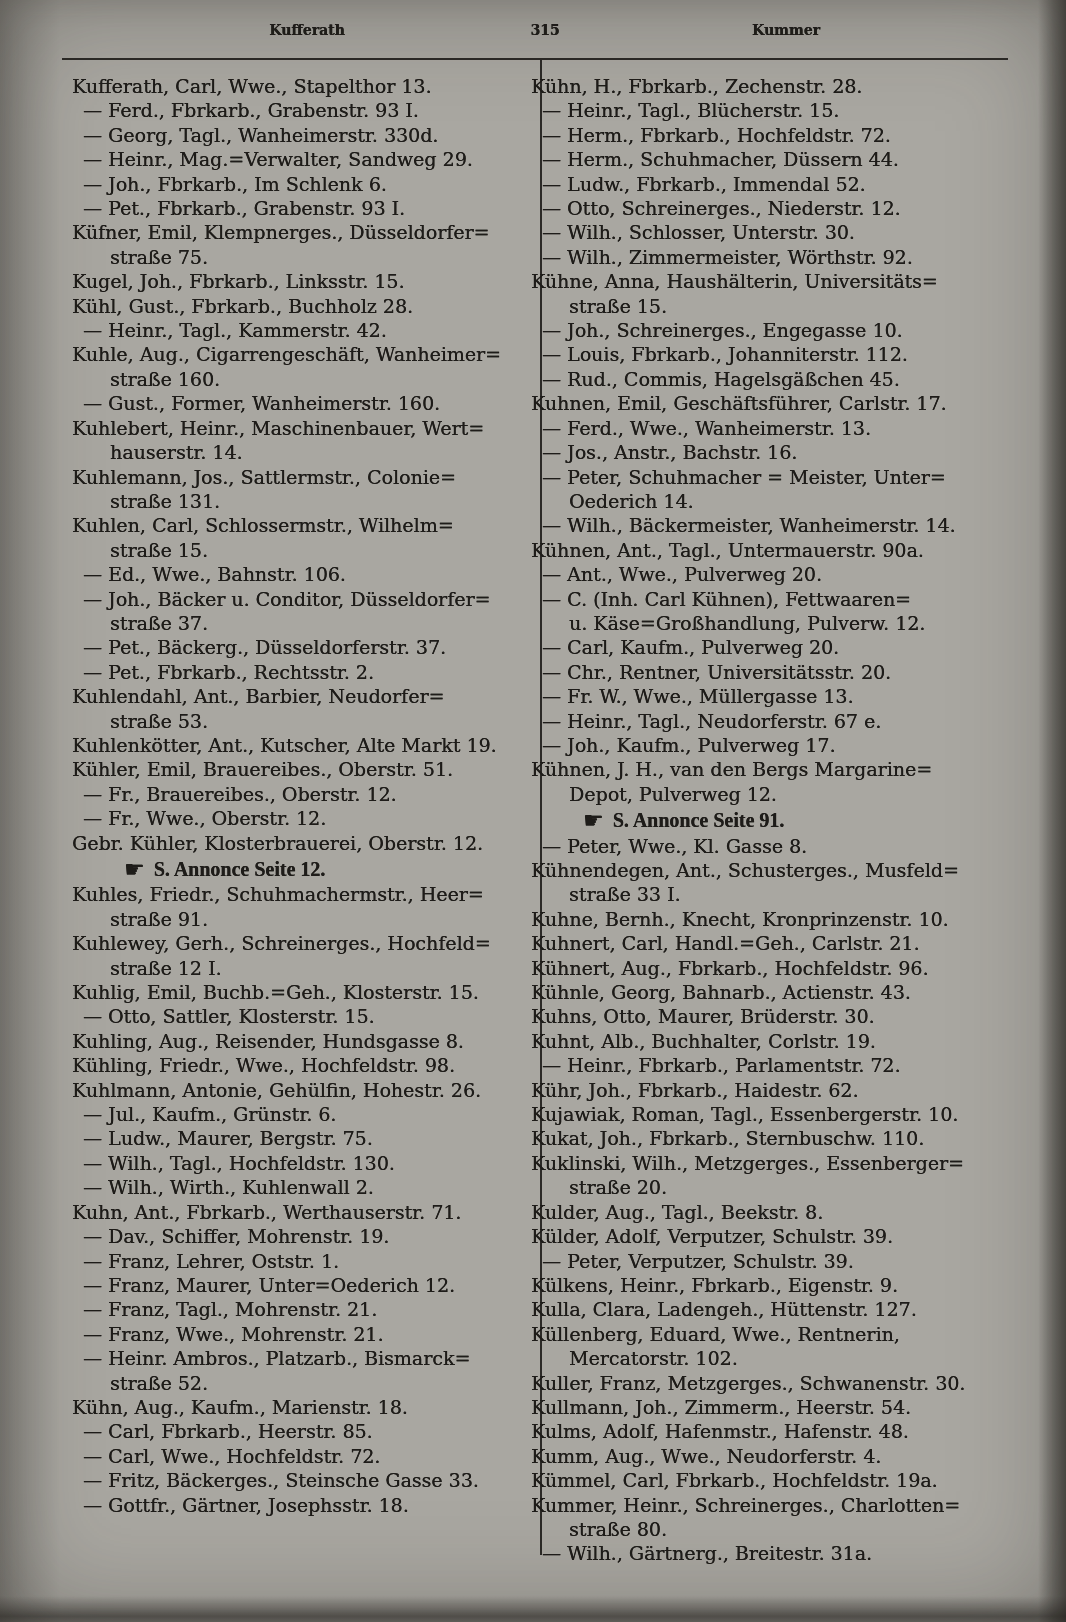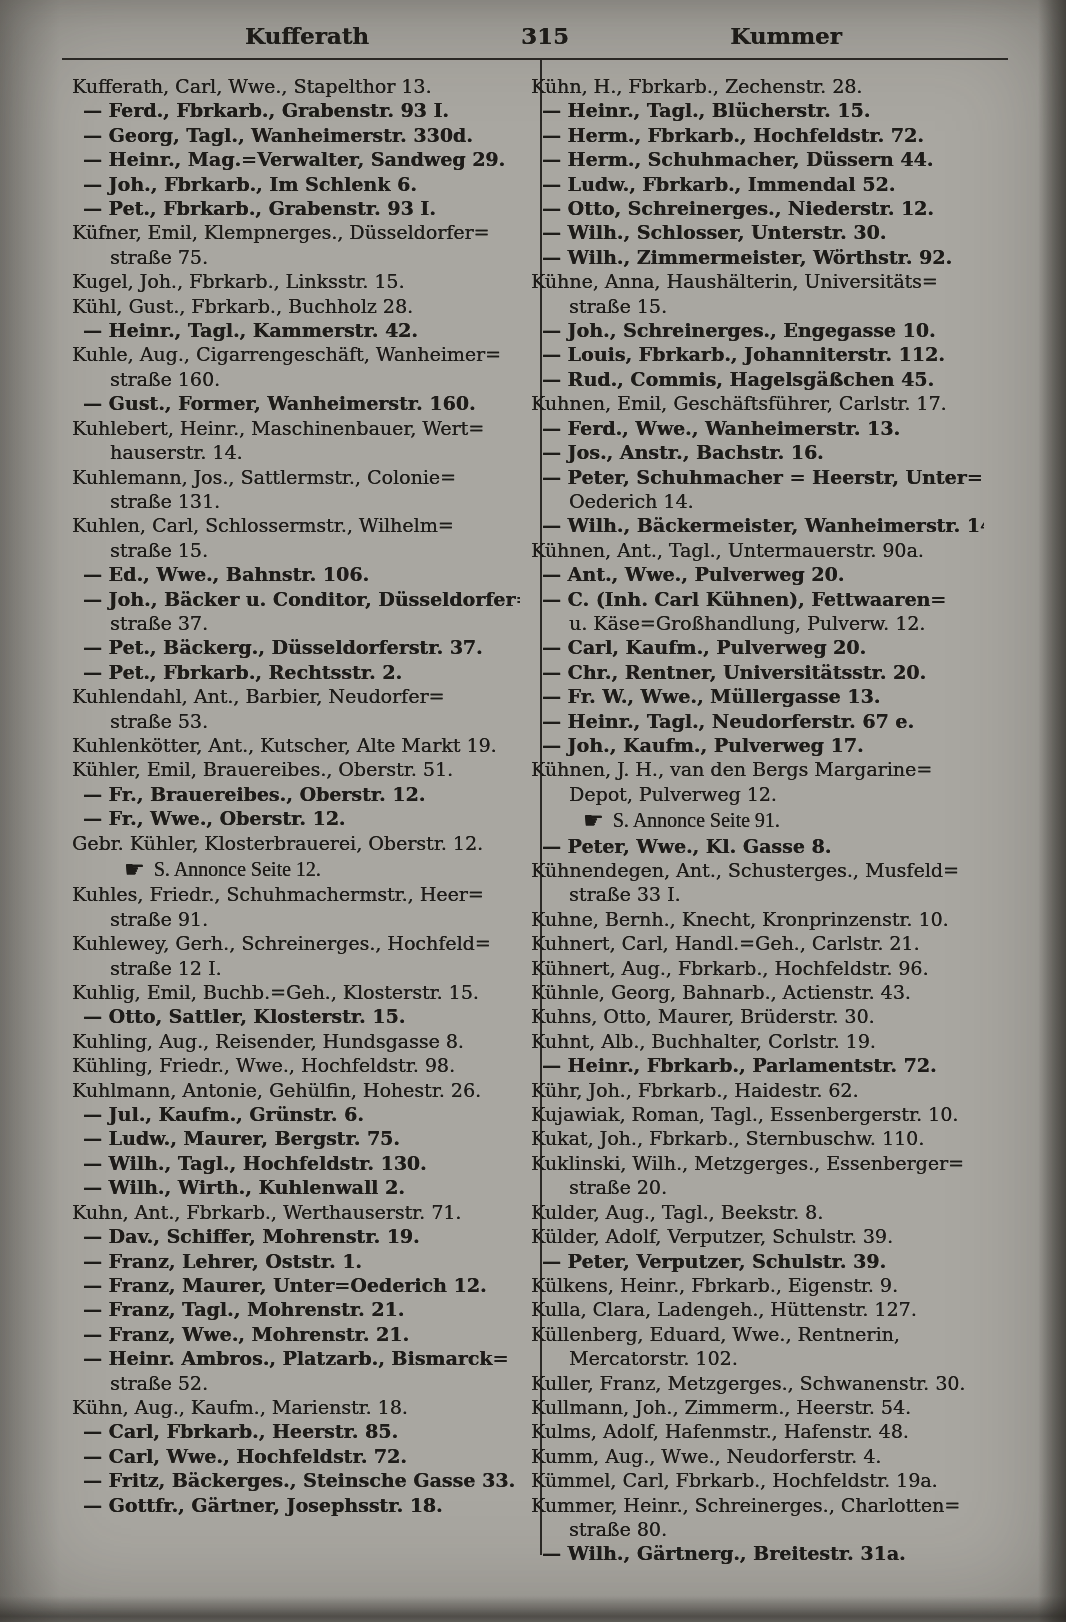--- a/index.html
+++ b/index.html
@@ -28,21 +28,21 @@
   }
   .edge-bottom {
     position: absolute; left: 0; bottom: 0; width: 100%; height: 26px; z-index: 4;
     background: linear-gradient(180deg, rgba(30,28,25,0) 0%, rgba(30,28,25,.30) 45%, rgba(30,28,25,.55) 78%, rgba(30,28,25,.40) 100%);
   }
 
   
   .header {
     position: absolute; top: 22px; left: 84px; width: 928px;
     display: grid; grid-template-columns: 446px 30px 452px;
-    font-size: 23px; font-weight: bold;
+    font-size: 14px; font-weight: bold;
     text-shadow: 0.3px 0 0 currentColor;
   }
   .header > span { justify-self: center; white-space: nowrap; }
   .header-rule {
     position: absolute; top: 58px; left: 62px; width: 946px; height: 2px;
     background: #2b2926;
   }
 
   
   .col {
@@ -53,26 +53,26 @@
   }
   .col-left  { left: 72px;  width: 448px; }
   .col-right { left: 531px; width: 453px; }
   .divider {
     position: absolute; top: 59px; left: 540px; width: 2px; height: 1496px;
     background: #2b2926;
   }
 
   .entry { margin: 0; }
   .line { line-height: 24.4px; white-space: nowrap; }
-  .entry.dash > .line:first-child { padding-left: 11px; font-weight: bold; }
+  .entry.dash > .line:first-child { padding-left: 11px; }
   .line.cont { padding-left: 38px; }
 
   .entry.ann {
     font-family: "Liberation Serif", serif;
-    font-weight: normal; font-size: 20px;
+    font-weight: bold; font-size: 20px;
     margin: 2px 0 1px 0;
   }
   .entry.ann > .line { padding-left: 52px; }
   .hand {
     font-family: "DejaVu Sans", sans-serif;
     font-size: 23px; line-height: 24.4px;
     margin-right: 9px; vertical-align: -1px;
   }
 </style>
 </head>
@@ -289,21 +289,21 @@
       <div class="entry main">
         <div class="line">Kuhnen, Emil, Geschäftsführer, Carlstr. 17.</div>
       </div>
       <div class="entry dash">
         <div class="line">— Ferd., Wwe., Wanheimerstr. 13.</div>
       </div>
       <div class="entry dash">
         <div class="line">— Jos., Anstr., Bachstr. 16.</div>
       </div>
       <div class="entry dash">
-        <div class="line">— Peter, Schuhmacher = Heerstr, Unter=</div>
+        <div class="line">— Peter, Schuhmacher = Meister, Unter=</div>
         <div class="line cont">Oederich 14.</div>
       </div>
       <div class="entry dash">
         <div class="line">— Wilh., Bäckermeister, Wanheimerstr. 14.</div>
       </div>
       <div class="entry main">
         <div class="line">Kühnen, Ant., Tagl., Untermauerstr. 90a.</div>
       </div>
       <div class="entry dash">
         <div class="line">— Ant., Wwe., Pulverweg 20.</div>

